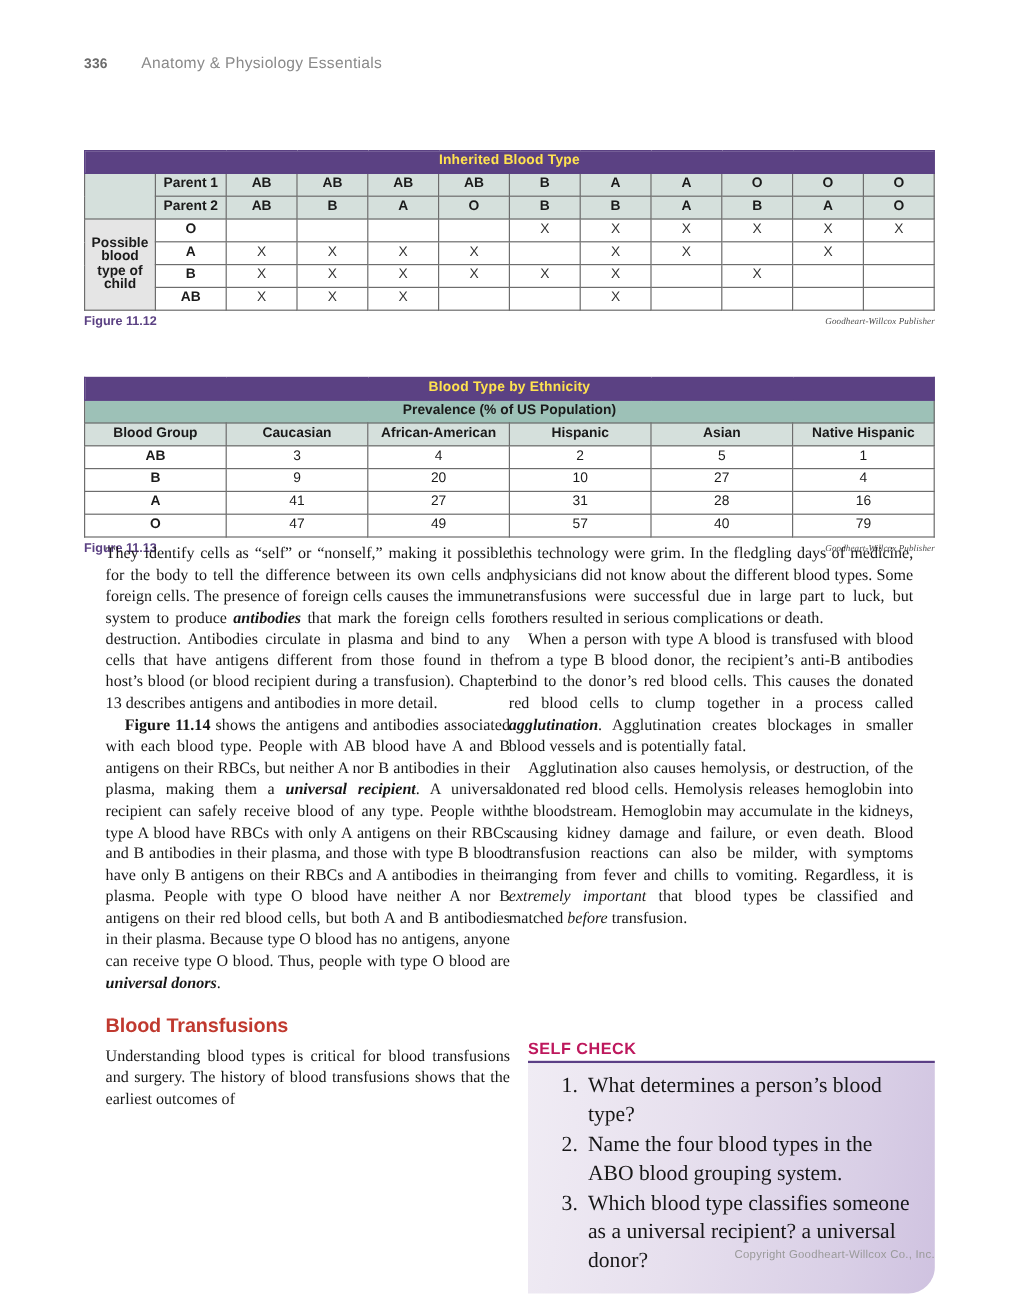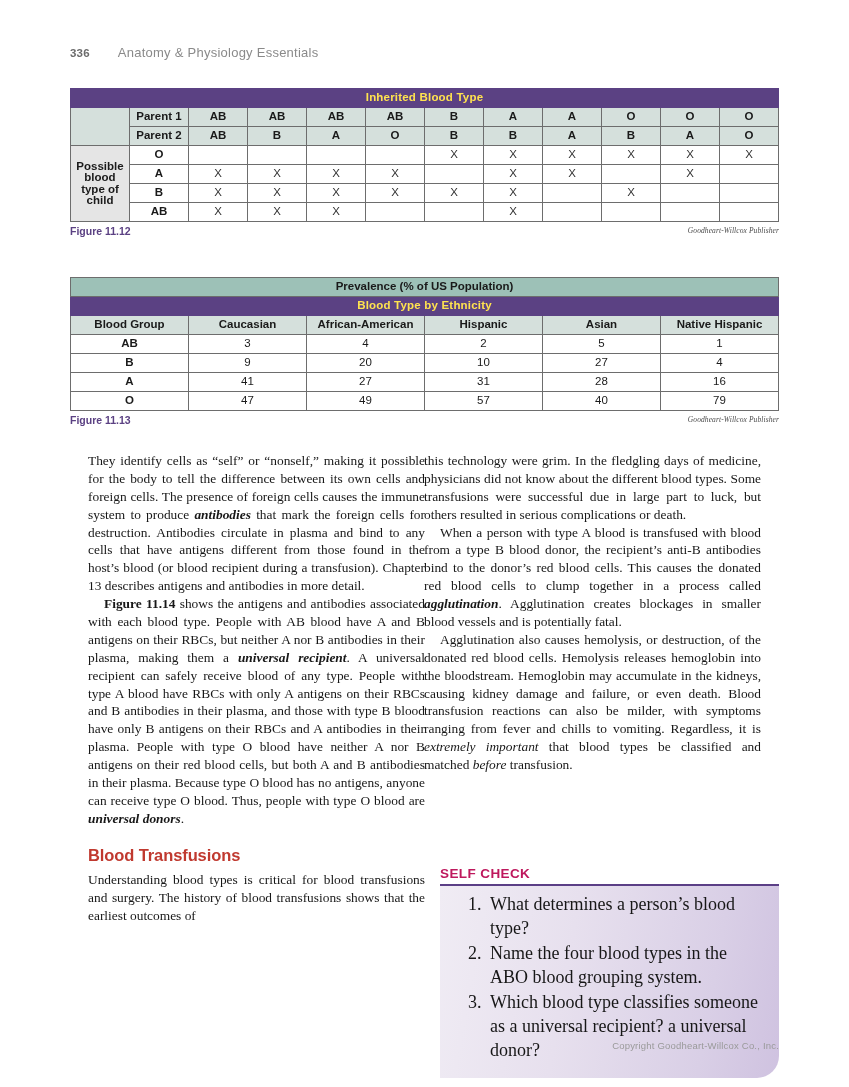--- a/index.html
+++ b/index.html
@@ -43,20 +43,21 @@
   
   .figure { position: absolute; left: 70px; width: 709px; }
   #figure-11-12 { top: 88px; }
   #figure-11-13 { top: 277px; }
 
   table.fig-table {
     width: 709px;
     border-collapse: collapse;
     table-layout: fixed;
     font-family: "Liberation Sans", sans-serif;
+    margin-top: 37px;
   }
   table.fig-table td, table.fig-table th {
     border: 1px solid #6d6d6d;
     padding: 0;
     text-align: center;
     vertical-align: middle;
     font-size: 11.5px;
     line-height: 1;
     height: 18px;
   }
@@ -308,24 +309,24 @@
   <div class="caption-bar">
     <span class="fig-num">Figure 11.12</span>
     <span class="credit">Goodheart-Willcox Publisher</span>
   </div>
 </div>
 
 <div class="figure" id="figure-11-13">
   <table class="fig-table">
     <tbody id="tbl2-body">
         <tr>
+          <td class="tbl-title" colspan="6">Blood Type by Ethnicity</td>
+        </tr>
+        <tr>
           <td class="band-cell" colspan="6">Prevalence (% of US Population)</td>
-        </tr>
-        <tr>
-          <td class="tbl-title" colspan="6">Blood Type by Ethnicity</td>
         </tr>
         <tr>
           <td class="hdr-left" style="width:118px">Blood Group</td>
           <td class="hdr-cell">Caucasian</td>
           <td class="hdr-cell">African-American</td>
           <td class="hdr-cell">Hispanic</td>
           <td class="hdr-cell">Asian</td>
           <td class="hdr-cell">Native Hispanic</td>
         </tr>
         <tr>

